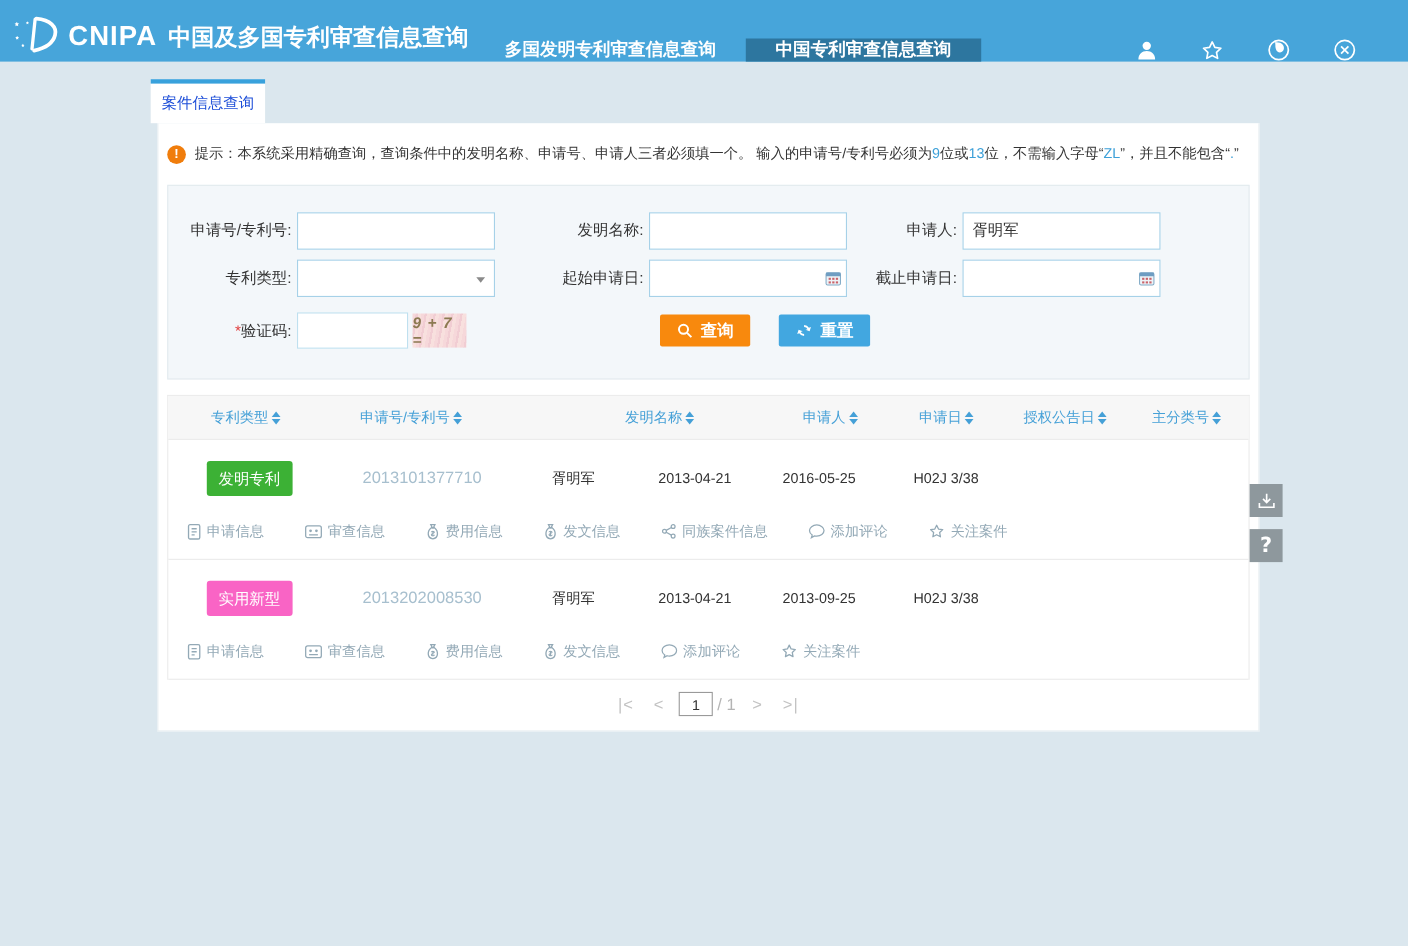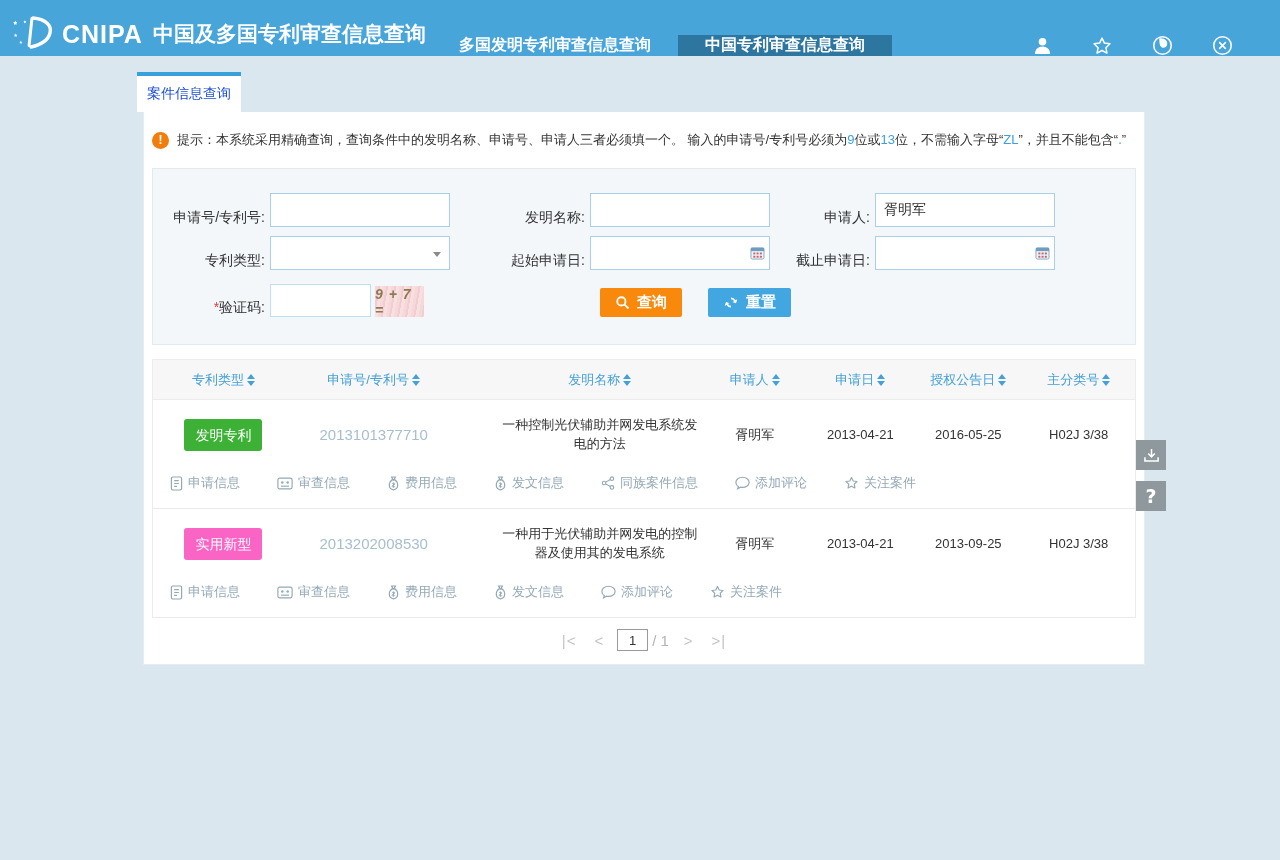--- a/index.html
+++ b/index.html
@@ -37,21 +37,21 @@
   }
   .notice { display:flex; align-items:center; gap:8px; padding:19px 8px 15px 8px; font-size:13px; color:#333; }
   .notice-icon {
     flex:0 0 17px; width:17px; height:17px; border-radius:50%;
     background:#f07d0c; color:#fff; font-weight:bold;
     display:flex; align-items:center; justify-content:center; font-size:12px;
   }
   .notice .hl { color:#3da0d8; }
   
   .form-box { margin:4px 8px 0 8px; background:#f3f7fa; border:1px solid #e3eaee; padding:15px 0 18px 0; }
-  .form-row { display:flex; align-items:flex-end; margin:9px 0; }
+  .form-row { display:flex; align-items:center; margin:9px 0; }
   .flabel { text-align:right; font-size:14px; color:#333; padding-right:5px; white-space:nowrap; }
   .l1 { width:117px; }
   .l2 { width:122px; margin-left:18px; }
   .l3 { width:104px; margin-left:1px; }
   .fwrap { position:relative; }
   .finput { width:180px; height:34px; border:1px solid #a6d1e8; background:#fff; padding:0 8px; font-size:14px; color:#333; outline:none; font-family:inherit; }
   .has-icon .finput { padding-right:26px; }
   .input-inner-icon { position:absolute; right:5px; top:50%; transform:translateY(-50%); cursor:pointer; line-height:0; }
   .fselect { position:relative; width:180px; height:34px; border:1px solid #a6d1e8; background:#fff; cursor:pointer; }
   .caret { position:absolute; right:8px; top:15px; width:0; height:0; border-left:4px solid transparent; border-right:4px solid transparent; border-top:5px solid #8a8a8a; }
@@ -286,23 +286,20 @@
     </div>
 
     <div class="rrow">
       <div class="rmain">
         <span class="td c1">
             <span class="badge green">发明专利</span>
           </span>
         <span class="td c2">
             <span class="pat-no">2013101377710</span>
           </span>
-        <span class="td c3">
-            <span style="max-width:230px;">一种控制光伏辅助并网发电系统发电的方法</span>
-          </span>
         <span class="td c4">胥明军</span>
         <span class="td c5">2013-04-21</span>
         <span class="td c6">2016-05-25</span>
         <span class="td c7">H02J 3/38</span>
       </div>
       <div class="ractions">
         <span class="action">
           <svg width="13" height="15" viewBox="0 0 14 16" fill="none" stroke="#93a9b6" stroke-width="1.3">
               <rect x="1.5" y="1" width="11" height="14" rx="1.5"></rect>
               <path d="M4.5 5 h5 M4.5 8 h5 M4.5 11 h3"></path>
@@ -358,23 +355,20 @@
       </div>
     </div>
 
     <div class="rrow">
       <div class="rmain">
         <span class="td c1">
             <span class="badge pink">实用新型</span>
           </span>
         <span class="td c2">
             <span class="pat-no">2013202008530</span>
-          </span>
-        <span class="td c3">
-            <span style="max-width:230px;">一种用于光伏辅助并网发电的控制器及使用其的发电系统</span>
           </span>
         <span class="td c4">胥明军</span>
         <span class="td c5">2013-04-21</span>
         <span class="td c6">2013-09-25</span>
         <span class="td c7">H02J 3/38</span>
       </div>
       <div class="ractions">
         <span class="action">
           <svg width="13" height="15" viewBox="0 0 14 16" fill="none" stroke="#93a9b6" stroke-width="1.3">
               <rect x="1.5" y="1" width="11" height="14" rx="1.5"></rect>

